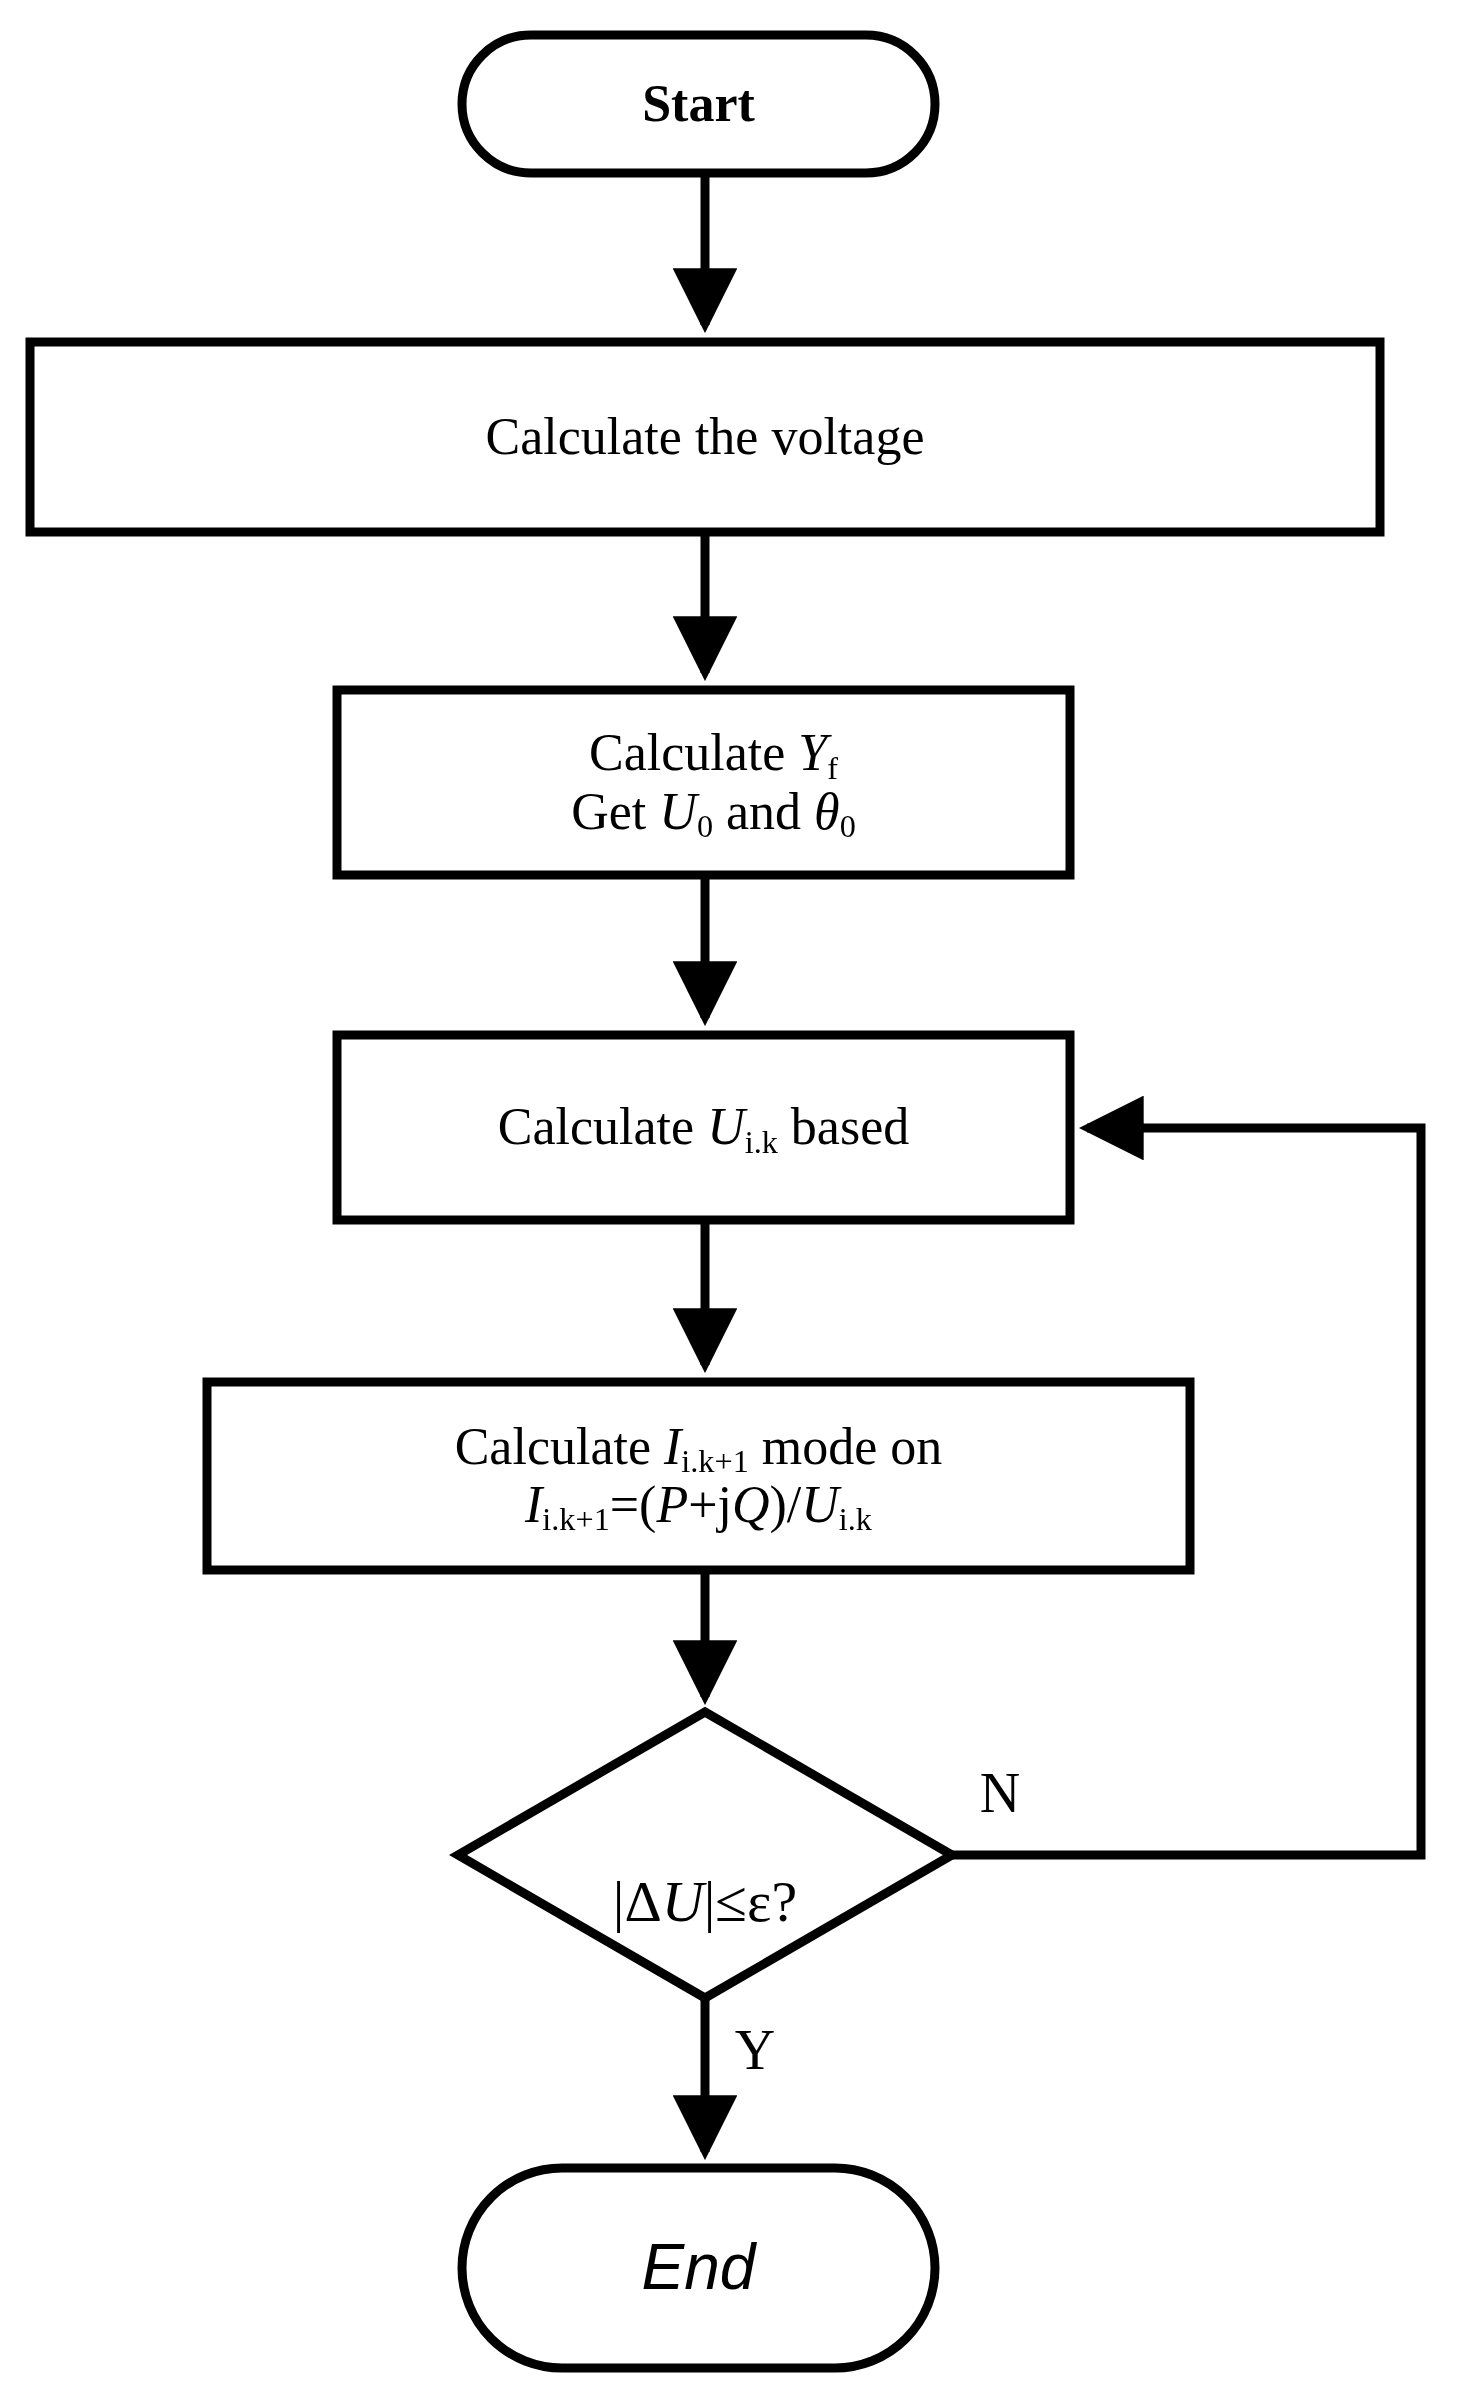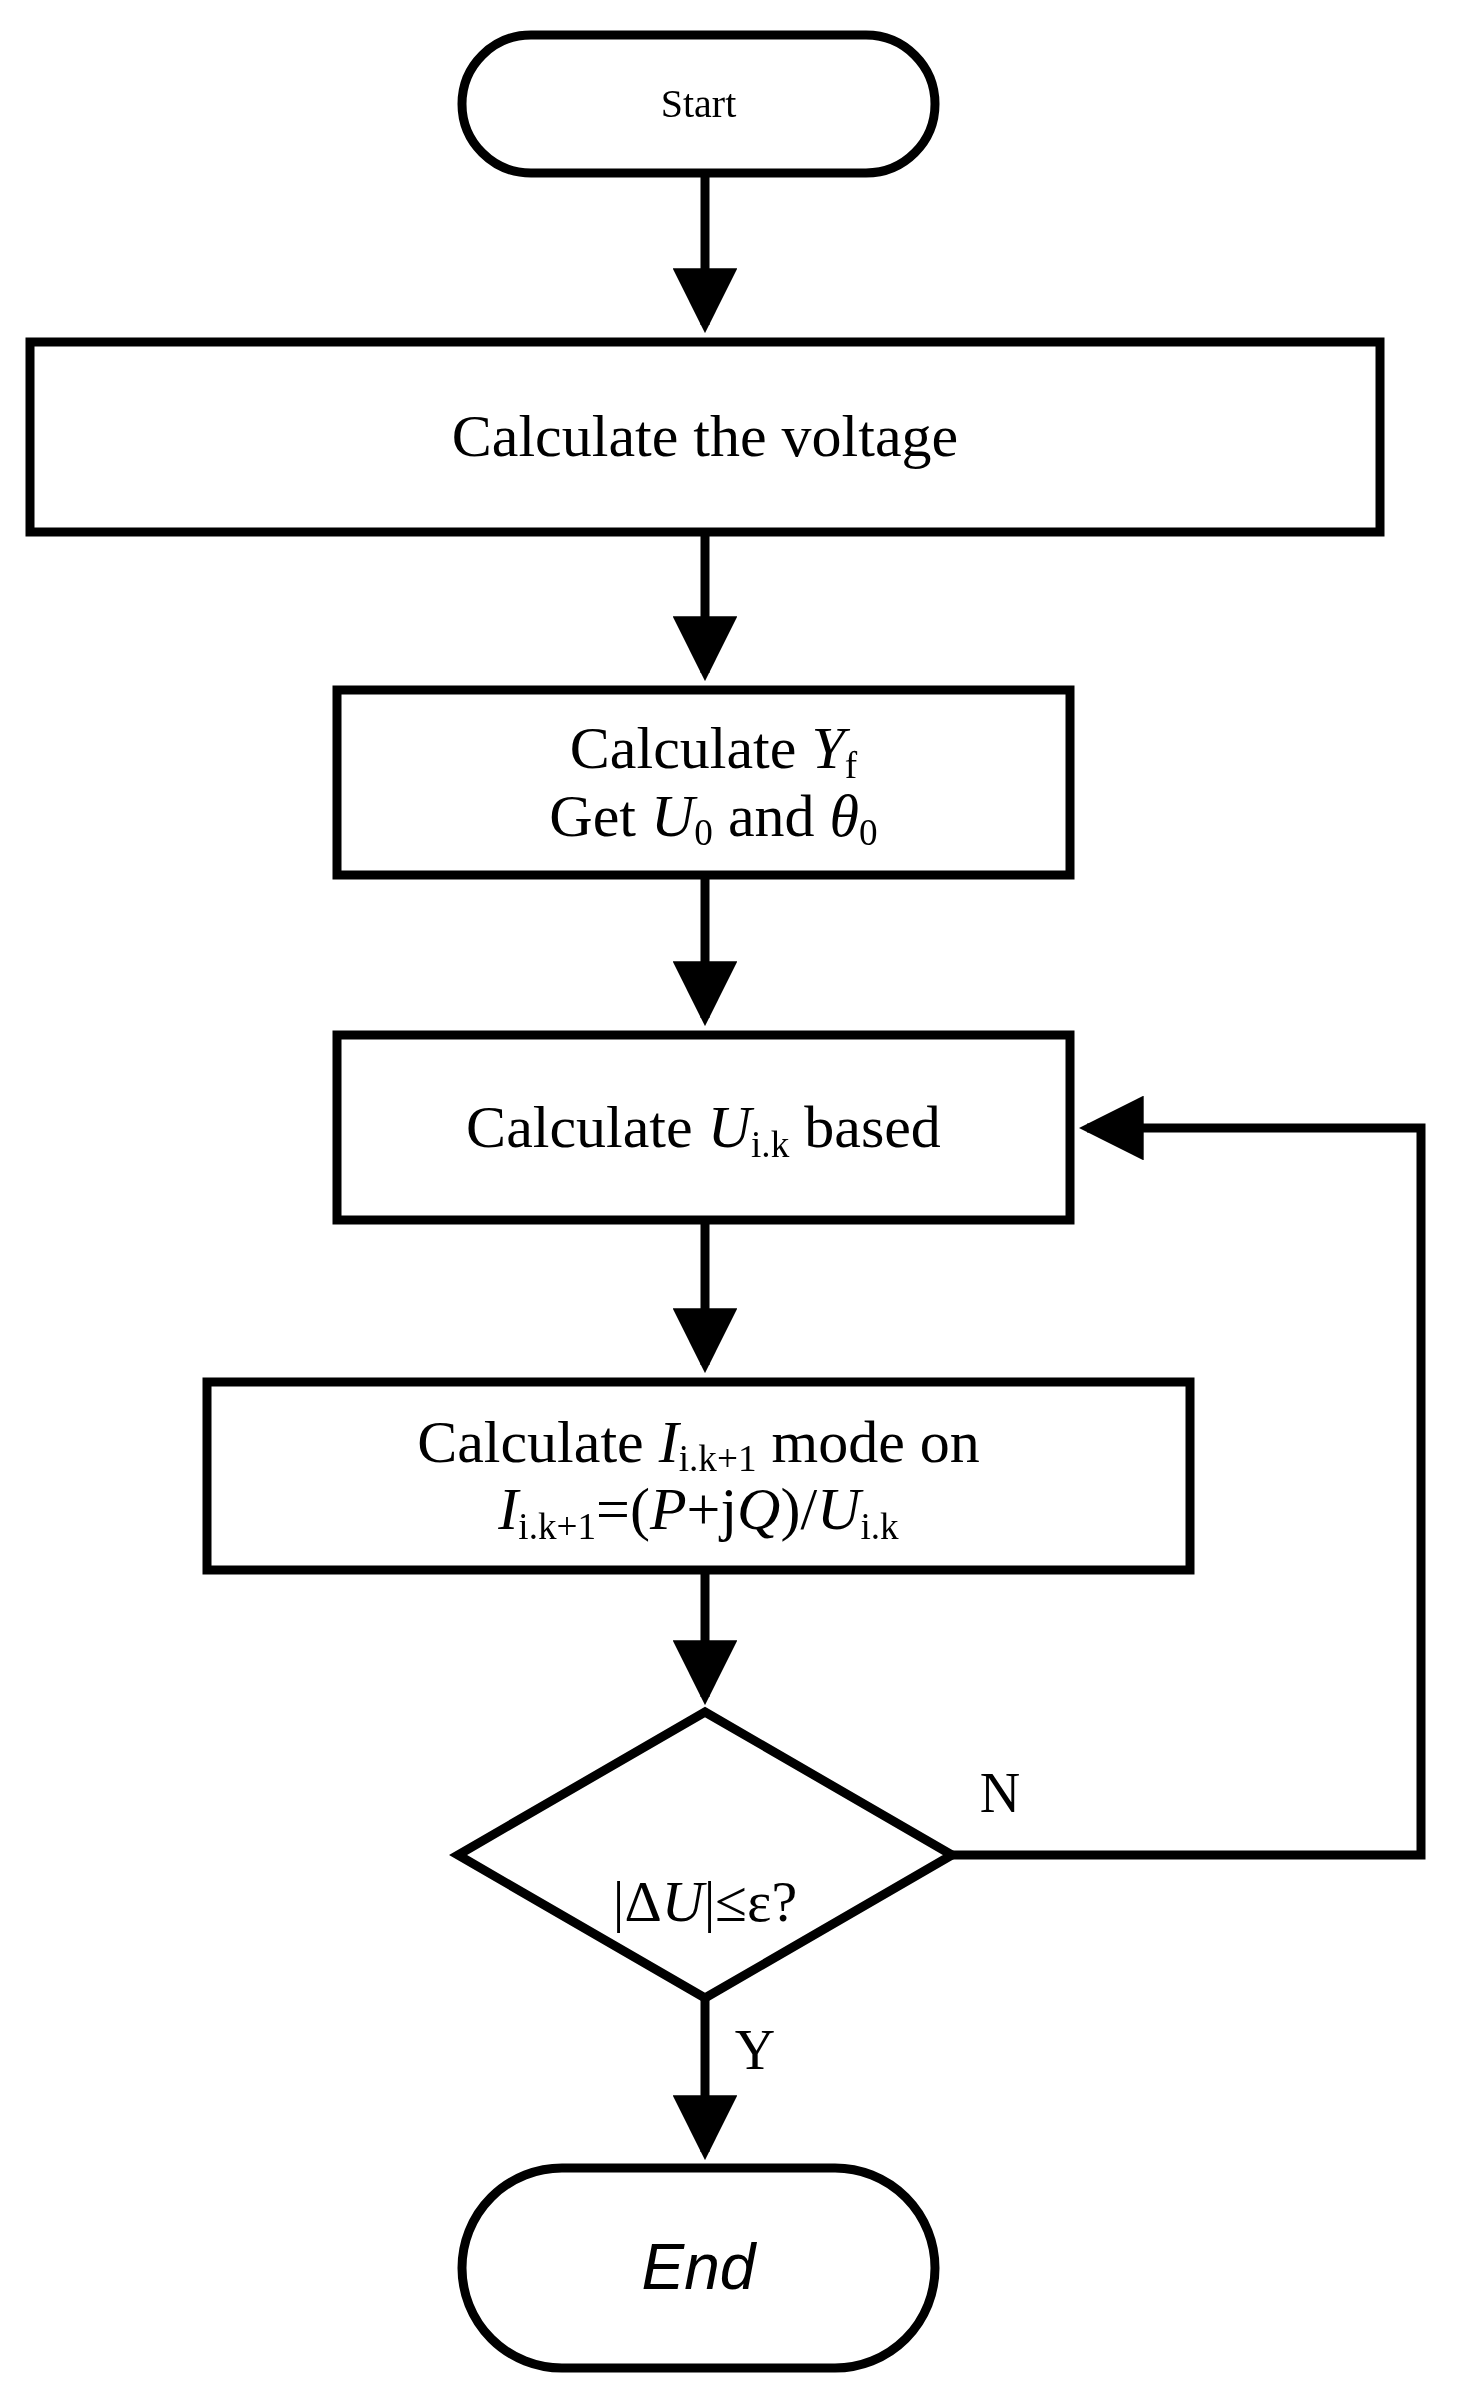--- a/index.html
+++ b/index.html
@@ -7,23 +7,23 @@
        font-family:"Liberation Serif",serif;color:#000;}
   #canvas{position:relative;width:1469px;height:2404px;background:#fff;}
   #flow{position:absolute;left:0;top:0;width:1469px;height:2404px;}
 
   .node-text{position:absolute;display:flex;flex-direction:column;
              align-items:center;justify-content:center;
              text-align:center;line-height:1.12;pointer-events:none;}
   .serif{font-family:"Liberation Serif",serif;}
   .sans{font-family:"Liberation Sans",sans-serif;font-style:italic;}
 
-  .t-start{font-size:40px;}
+  .t-start{font-size:52px;font-weight:bold;}
   .t-end{font-size:64px;}
-  .t-proc{font-size:60px;}
+  .t-proc{font-size:52px;}
   .t-dec{font-size:58px;}
   .t-edge{font-size:56px;}
 
   i.v{font-style:italic;}
   sub{font-size:0.62em;font-style:normal;vertical-align:baseline;
       position:relative;top:0.26em;}
   .row{white-space:nowrap;}
 </style>
 </head>
 <body>

